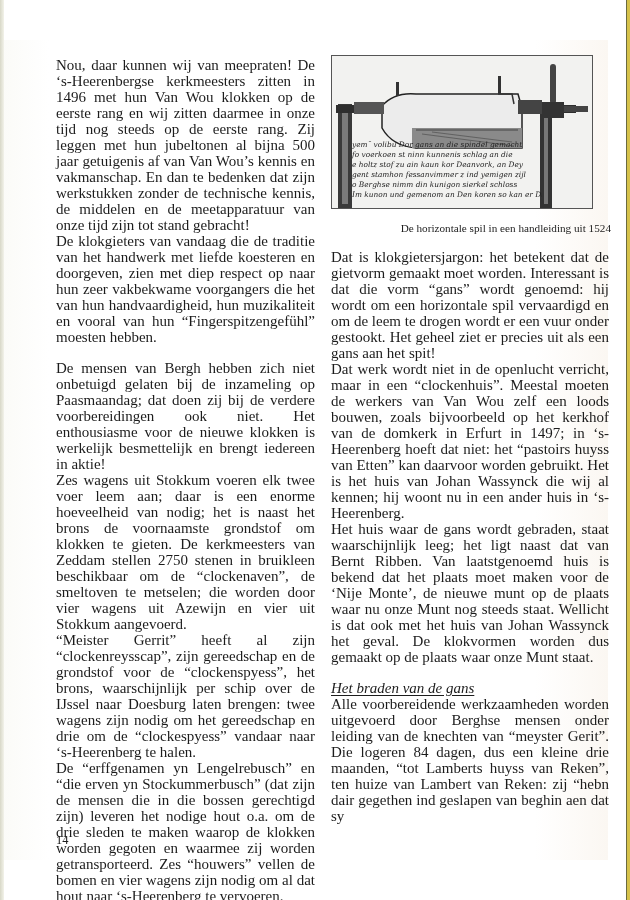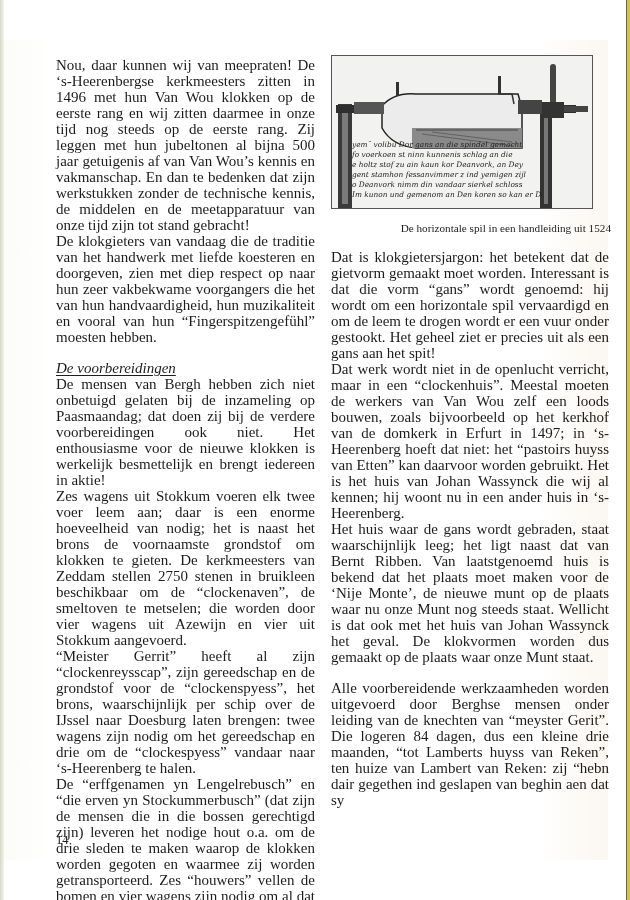--- a/index.html
+++ b/index.html
@@ -61,21 +61,20 @@
 <body>
 
 <div class="page-shade"></div>
 <div class="left-edge"></div>
 <div class="right-edge"></div>
 
 <div class="col col-left">
   <p>Nou, daar kunnen wij van meepraten! De ‘s-Heerenbergse kerkmeesters zitten in 1496 met hun Van Wou klokken op de eerste rang en wij zitten daarmee in onze tijd nog steeds op de eerste rang. Zij leggen met hun jubeltonen al bijna 500 jaar getuigenis af van Van Wou’s kennis en vakmanschap. En dan te bedenken dat zijn werkstukken zonder de technische kennis, de middelen en de meetapparatuur van onze tijd zijn tot stand gebracht!</p>
   <p>De klokgieters van vandaag die de traditie van het handwerk met liefde koesteren en doorgeven, zien met diep respect op naar hun zeer vakbekwame voorgangers die het van hun handvaardigheid, hun muzikaliteit en vooral van hun “Fingerspitzengefühl” moesten hebben.</p>
   <div class="para-gap"></div>
-  <p class="heading">De voorbereidingen</p>
   <p>De mensen van Bergh hebben zich niet onbetuigd gelaten bij de inzameling op Paasmaandag; dat doen zij bij de verdere voorbereidingen ook niet. Het enthousiasme voor de nieuwe klokken is werkelijk besmettelijk en brengt iedereen in aktie!</p>
   <p>Zes wagens uit Stokkum voeren elk twee voer leem aan; daar is een enorme hoeveelheid van nodig; het is naast het brons de voornaamste grondstof om klokken te gieten. De kerkmeesters van Zeddam stellen 2750 stenen in bruikleen beschikbaar om de “clockenaven”, de smeltoven te metselen; die worden door vier wagens uit Azewijn en vier uit Stokkum aangevoerd.</p>
   <p>“Meister Gerrit” heeft al zijn “clockenreysscap”, zijn gereedschap en de grondstof voor de “clockenspyess”, het brons, waarschijnlijk per schip over de IJssel naar Doesburg laten brengen: twee wagens zijn nodig om het gereedschap en drie om de “clockespyess” vandaar naar ‘s-Heerenberg te halen.</p>
   <p>De “erffgenamen yn Lengelrebusch” en “die erven yn Stockummerbusch” (dat zijn de mensen die in die bossen gerechtigd zijn) leveren het nodige hout o.a. om de drie sleden te maken waarop de klokken worden gegoten en waarmee zij worden getransporteerd. Zes “houwers” vellen de bomen en vier wagens zijn nodig om al dat hout naar ‘s-Heerenberg te vervoeren.</p>
 </div>
 
 <div class="page-number">14</div>
 
 <div class="figure">
   <svg width="260" height="152" viewBox="0 0 260 152">
@@ -102,25 +101,26 @@
     <rect x="212" y="62" width="4" height="86" fill="#777"></rect>
 
     <rect x="22" y="46" width="30" height="12" fill="#555"></rect>
     <rect x="186" y="44" width="24" height="14" fill="#444"></rect>
   </svg>
   <div style="position:absolute; left:20px; top:84px; width:190px; font-family:'DejaVu Serif', serif; font-style:italic; font-size:7.4px; line-height:10px; color:#222; white-space:nowrap; overflow:hidden;">
     <div>yemˉ volibu Dor gans an die spindel gemacht</div>
     <div>fo voerkoen st ninn kunnenis schlag an die</div>
     <div>e holtz stof zu ain kaun kor Deanvork, an Dey</div>
     <div>gent stamhon fessanvimmer z ind yemigen zijl</div>
-    <div>o Deanvork nimm din vandaar sierkel schloss</div>
+    <div>o Berghse nimm din kunigon sierkel schloss</div>
     <div>Im kunon und gemenom an Den koren so kan er Duer</div>
   </div>
 </div>
 <div class="caption">De horizontale spil in een handleiding uit 1524</div>
 
 <div class="col col-right">
   <p>Dat is klokgietersjargon: het betekent dat de gietvorm gemaakt moet worden. Interessant is dat die vorm “gans” wordt genoemd: hij wordt om een horizontale spil vervaardigd en om de leem te drogen wordt er een vuur onder gestookt. Het geheel ziet er precies uit als een gans aan het spit!</p>
   <p>Dat werk wordt niet in de openlucht verricht, maar in een “clockenhuis”. Meestal moeten de werkers van Van Wou zelf een loods bouwen, zoals bijvoorbeeld op het kerkhof van de domkerk in Erfurt in 1497; in ‘s-Heerenberg hoeft dat niet: het “pastoirs huyss van Etten” kan daarvoor worden gebruikt. Het is het huis van Johan Wassynck die wij al kennen; hij woont nu in een ander huis in ‘s-Heerenberg.</p>
   <p>Het huis waar de gans wordt gebraden, staat waarschijnlijk leeg; het ligt naast dat van Bernt Ribben. Van laatstgenoemd huis is bekend dat het plaats moet maken voor de ‘Nije Monte’, de nieuwe munt op de plaats waar nu onze Munt nog steeds staat. Wellicht is dat ook met het huis van Johan Wassynck het geval. De klokvormen worden dus gemaakt op de plaats waar onze Munt staat.</p>
   <div class="para-gap"></div>
+  <p class="heading">Het braden van de gans</p>
   <p>Alle voorbereidende werkzaamheden worden uitgevoerd door Berghse mensen onder leiding van de knechten van “meyster Gerit”. Die logeren 84 dagen, dus een kleine drie maanden, “tot Lamberts huyss van Reken”, ten huize van Lambert van Reken: zij “hebn dair gegethen ind geslapen van beghin aen dat sy</p>
 </div>
 
 </body></html>

